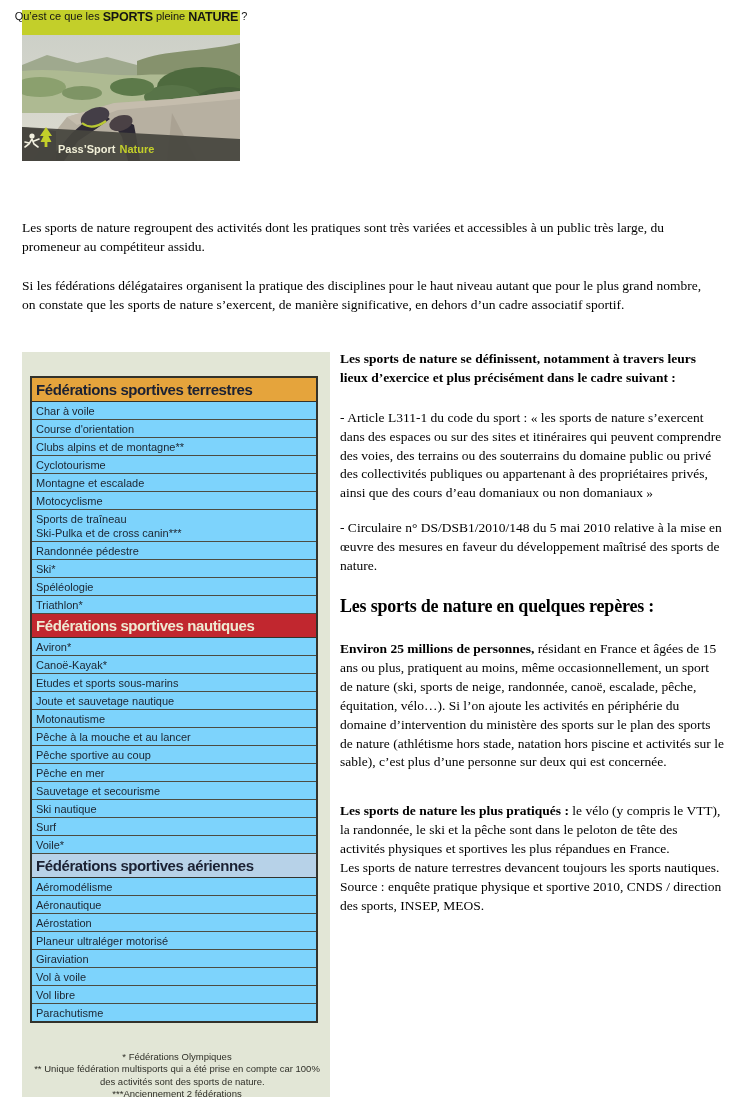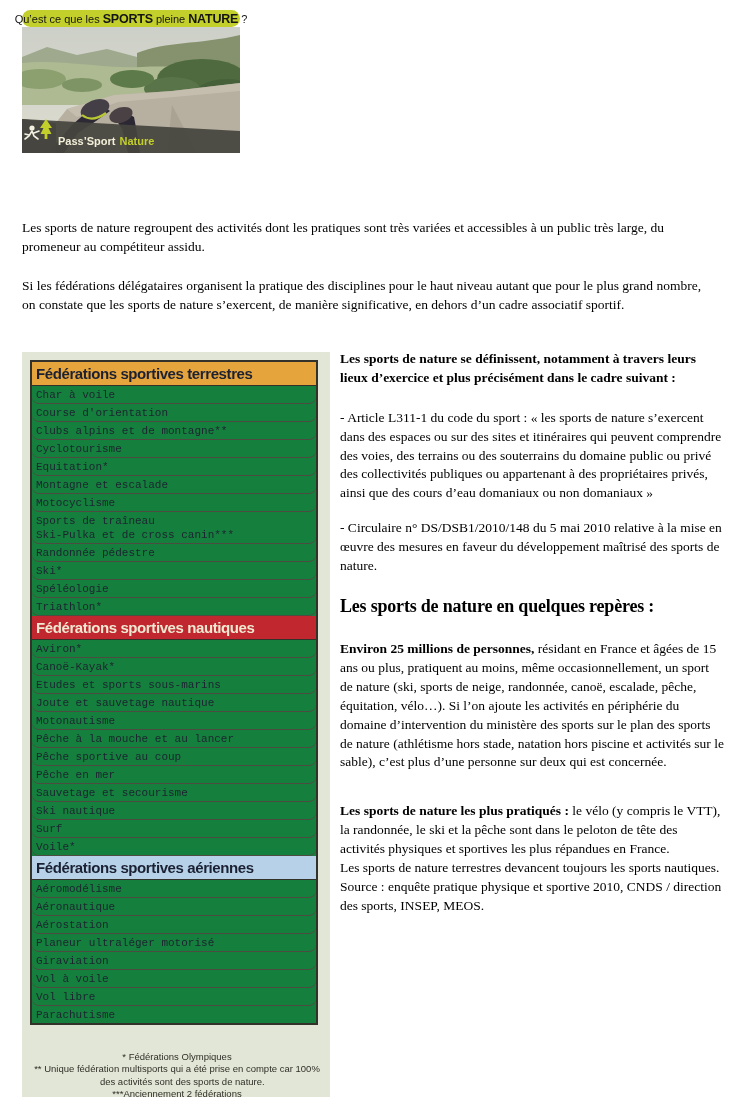--- a/index.html
+++ b/index.html
@@ -4,23 +4,23 @@
 <style>
   html, body { margin:0; padding:0; background:#ffffff; }
   body {
     width:733px; height:1102px; position:relative; overflow:hidden;
     font-family:"Liberation Serif", serif; color:#000;
   }
 
   
   .banner { position:absolute; left:22px; top:10px; width:218px; height:153px; }
   .banner-strip {
-    height:17px; background:#c3cf2a; color:#141414;
-    display:flex; align-items:center; justify-content:center; gap:3px;
-    font-family:"Liberation Sans", sans-serif; font-size:11px; white-space:nowrap;border-radius:9px;
+    height:25px; background:#c3cf2a; color:#141414;
+    display:flex; align-items:flex-start; justify-content:center; gap:3px;
+    font-family:"Liberation Sans", sans-serif; font-size:11px; white-space:nowrap;
   }
   .banner-strip b { font-size:12.5px; font-weight:700; letter-spacing:-0.2px; }
   .banner-photo { position:relative; width:250px; height:126px; overflow:hidden; }
   .banner-photo svg { display:block; }
   .logo-text {
     position:absolute; left:36px; bottom:6px;
     font-family:"Liberation Sans", sans-serif; font-weight:700; font-size:11px;
     white-space:nowrap;
   }
   .logo-main { color:#f2f0d8; }
@@ -30,33 +30,32 @@
   .intro { position:absolute; left:22px; top:219px; width:692px; font-size:13.5px; line-height:1.38; }
   .intro p { margin:0; }
   .intro p + p { margin-top:21px; }
 
   
   .table-wrap {
     position:absolute; left:22px; top:352px; width:308px; height:745px;
     background:#e2e6d6;
   }
   .fed-table {
-    position:absolute; left:8px; top:8px; width:284px;
-    border:2px solid #32322b; background:#15803d;
+    position:absolute; left:8px; top:24px; width:284px;
+    border:2px solid #32322b; background:#7dd3fc;
   }
   .sec-header {
     height:23px; display:flex; align-items:center; padding:0 4px;
     font-family:"Liberation Sans", sans-serif; font-weight:700; font-size:15px;
     letter-spacing:-0.4px; border-bottom:1px solid #32322b; white-space:nowrap;
   }
   .fed-rows > div {
-    font-family:Liberation Mono, monospace; font-size:11px; line-height:14px;
+    font-family:Liberation Sans, sans-serif; font-size:11px; line-height:14px;
     color:#1c2430; padding:2px 4px 1px; border-bottom:1px solid #4c4c41;
     white-space:pre-line;
-    border-radius:7px;
   }
   .fed-section:last-child .fed-rows > div:last-child { border-bottom:none; }
   .footnotes {
     position:absolute; left:10px; top:699px; width:290px;
     font-family:"Liberation Sans", sans-serif; font-size:9.5px; line-height:1.3;
     color:#2f2f28;
   }
   .footnotes > div { white-space:pre-line;text-align:center; }
 
   
@@ -134,21 +133,20 @@
 
   <div class="table-wrap">
     <div class="fed-table">
       <div class="fed-section">
         <div class="sec-header" style="background: rgb(229, 164, 60); color: rgb(27, 33, 51);">Fédérations sportives terrestres</div>
         <div class="fed-rows">
             <div>Char à voile</div>
             <div>Course d'orientation</div>
             <div>Clubs alpins et de montagne**</div>
             <div>Cyclotourisme</div>
-            <div>Equitation*</div>
             <div>Montagne et escalade</div>
             <div>Motocyclisme</div>
             <div>Sports de traîneau
 Ski-Pulka et de cross canin***</div>
             <div>Randonnée pédestre</div>
             <div>Ski*</div>
             <div>Spéléologie</div>
             <div>Triathlon*</div>
           </div>
       </div>

